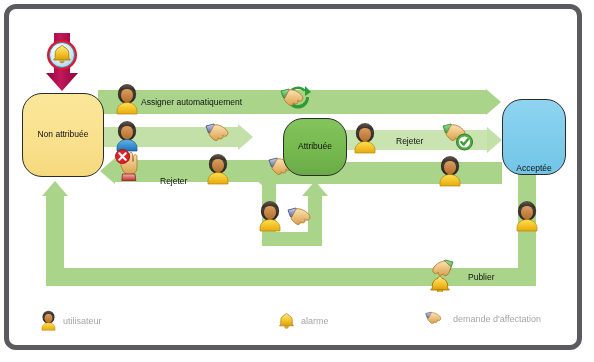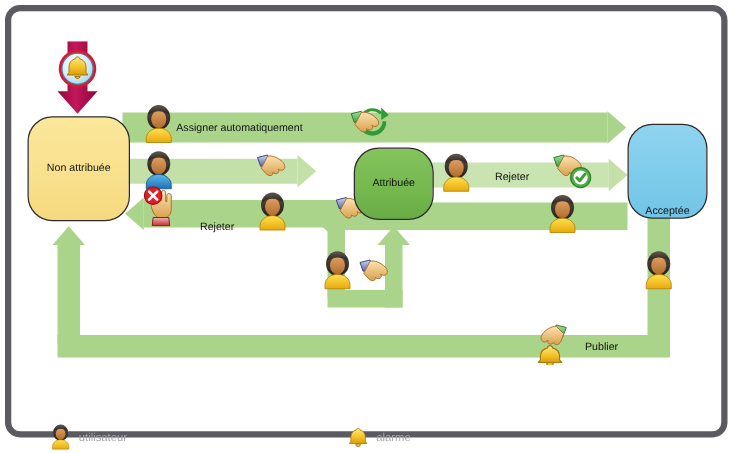--- a/index.html
+++ b/index.html
@@ -51,21 +51,21 @@
   
   .flabel{position:absolute;font-size:8.5px;color:#111;z-index:20;white-space:nowrap;}
   .glabel{position:absolute;font-size:9px;color:#9a9a9a;z-index:20;white-space:nowrap;}
 
   
   .icon{position:absolute;z-index:25;}
   .icon svg{display:block;}
 
   
   #legend{position:absolute;left:0;top:300px;width:594px;height:50px;z-index:30;}
-  .leg-item{position:absolute;display:flex;align-items:center;gap:6px;margin-top:29px;}
+  .leg-item{position:absolute;display:flex;align-items:center;gap:6px;}
   .leg-txt{font-size:9px;color:#a6a6a6;white-space:nowrap;}
 </style>
 </head>
 <body>
 
 <div id="canvas">
 
   <div id="frame"></div>
 
   <div class="icon" style="left:40px;top:33px;">
@@ -303,16 +303,25 @@
     <div class="leg-item" style="left:278px;top:10px;">
       <span class="icon" style="position:relative;left:0;top:0;">
         <svg width="17" height="21" viewBox="0 0 26 32">
           <path d="M13 5.5c-1.3 0-2.3 1-2.3 2.1-3.9.9-6.5 4.1-6.5 8.4v5.5L2.3 24.2h21.4L21.8 21.5V16c0-4.3-2.6-7.5-6.5-8.4 0-1.1-1-2.1-2.3-2.1z" fill="url(#bellG)" stroke="#a8760a" stroke-width="1" stroke-linejoin="round"></path>
           <path d="M10.1 25a2.9 2.9 0 0 0 5.8 0z" fill="url(#bellG)" stroke="#a8760a" stroke-width="1"></path>
         </svg>
       </span>
       <span class="leg-txt">alarme</span>
     </div>
 
+    <div class="leg-item" style="left:425px;top:10px;">
+      <span class="icon" style="position:relative;left:0;top:0;">
+        <svg width="22" height="18" viewBox="0 0 32 26">
+          <path d="M1 5 L9 3 L11.5 10 L3.5 12 Z" fill="url(#cuffB)" stroke="#3d4780" stroke-width=".9"></path>
+          <path d="M9 4c4-1 9 1.5 12 4.5 2 2 2.6 4.4 1 6-1.2 1.2-3 .9-4.4-.2.8 1.2.6 2.6-.6 3.3-1.1.7-2.6.3-3.8-.7.4 1-.1 2-1.1 2.4-1.4.6-3.2-.2-4.6-1.7L4 13.6z" fill="url(#handG)" stroke="#a8742c" stroke-width=".9" stroke-linejoin="round"></path>
+        </svg>
+      </span>
+      <span class="leg-txt">demande d'affectation</span>
+    </div>
 
   </div>
 
 </div>
 
 </body></html>

